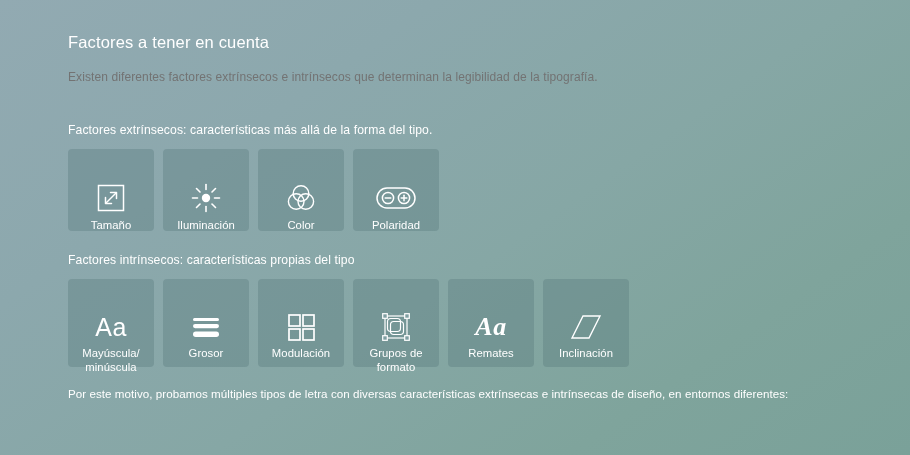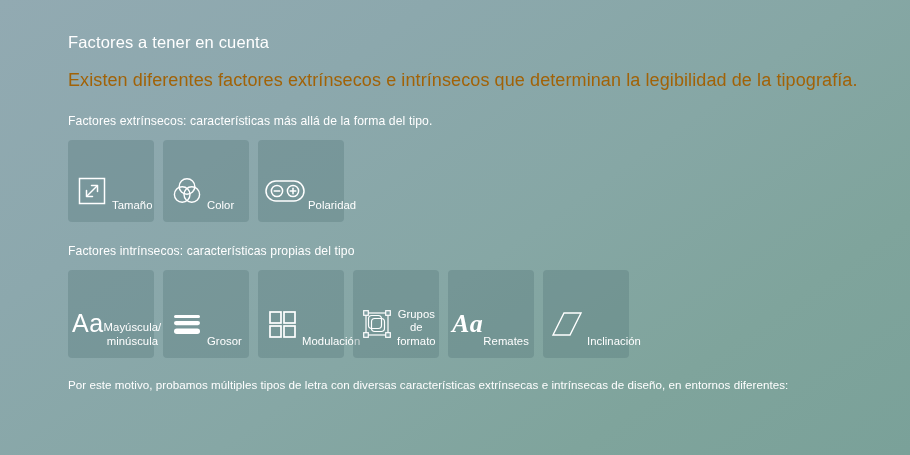--- a/index.html
+++ b/index.html
@@ -33,25 +33,25 @@
   
   .title {
     font-size: 16.5px;
     font-weight: 400;
     letter-spacing: 0.15px;
     color: #ffffff;
     margin-bottom: 18px;
   }
 
   .intro {
-    font-size: 18px;
+    font-size: 12px;
     font-weight: 400;
     letter-spacing: 0.1px;
-    color: #a16207;
-    margin-bottom: 23px;
+    color: #737373;
+    margin-bottom: 39px;
   }
 
   .section-label {
     font-size: 12.2px;
     font-weight: 400;
     letter-spacing: 0.1px;
     color: #ffffff;
     margin-bottom: 12px;
   }
 
@@ -68,21 +68,21 @@
   .row {
     display: flex;
     gap: 9px;
   }
 
   .card {
     background: rgba(80, 115, 118, 0.32);
     border-radius: 4px;
     width: 86px;
     display: flex;
-    flex-direction: row;
+    flex-direction: column;
     align-items: center;
     justify-content: flex-start;
     padding: 28px 4px 9px 4px;
   }
 
   .row-extrinsic .card { height: 82px; }
   .row-intrinsic .card { height: 88px; }
 
   .card .glyph {
     height: 42px;
@@ -145,20 +145,36 @@
         <svg width="40" height="40" viewBox="0 0 40 40" fill="none" stroke="#ffffff" stroke-width="1.5">
           <rect x="7.5" y="7.5" width="25" height="25"></rect>
           <line x1="14.5" y1="25.5" x2="25.5" y2="14.5"></line>
           <polyline points="25.5,20.5 25.5,14.5 19.5,14.5" stroke-linecap="round" stroke-linejoin="round"></polyline>
           <polyline points="14.5,19.5 14.5,25.5 20.5,25.5" stroke-linecap="round" stroke-linejoin="round"></polyline>
         </svg>
       </span>
       <span class="caption">Tamaño</span>
     </div>
 
+    <div class="card">
+      <span class="glyph">
+        <svg width="40" height="40" viewBox="0 0 40 40" fill="none" stroke="#ffffff" stroke-width="1.6" stroke-linecap="round">
+          <circle cx="20" cy="20" r="4.2" fill="#ffffff" stroke="none"></circle>
+          <line x1="20" y1="6.5" x2="20" y2="11.5"></line>
+          <line x1="20" y1="28.5" x2="20" y2="33.5"></line>
+          <line x1="6.5" y1="20" x2="11.5" y2="20"></line>
+          <line x1="28.5" y1="20" x2="33.5" y2="20"></line>
+          <line x1="10.5" y1="10.5" x2="14" y2="14"></line>
+          <line x1="26" y1="26" x2="29.5" y2="29.5"></line>
+          <line x1="29.5" y1="10.5" x2="26" y2="14"></line>
+          <line x1="14" y1="26" x2="10.5" y2="29.5"></line>
+        </svg>
+      </span>
+      <span class="caption">Iluminación</span>
+    </div>
 
 
     <div class="card">
       <span class="glyph">
         <svg width="40" height="40" viewBox="0 0 40 40" fill="none" stroke="#ffffff" stroke-width="1.4">
           <circle cx="20" cy="15.5" r="7.8"></circle>
           <circle cx="15.2" cy="23.5" r="7.8"></circle>
           <circle cx="24.8" cy="23.5" r="7.8"></circle>
         </svg>
       </span>

